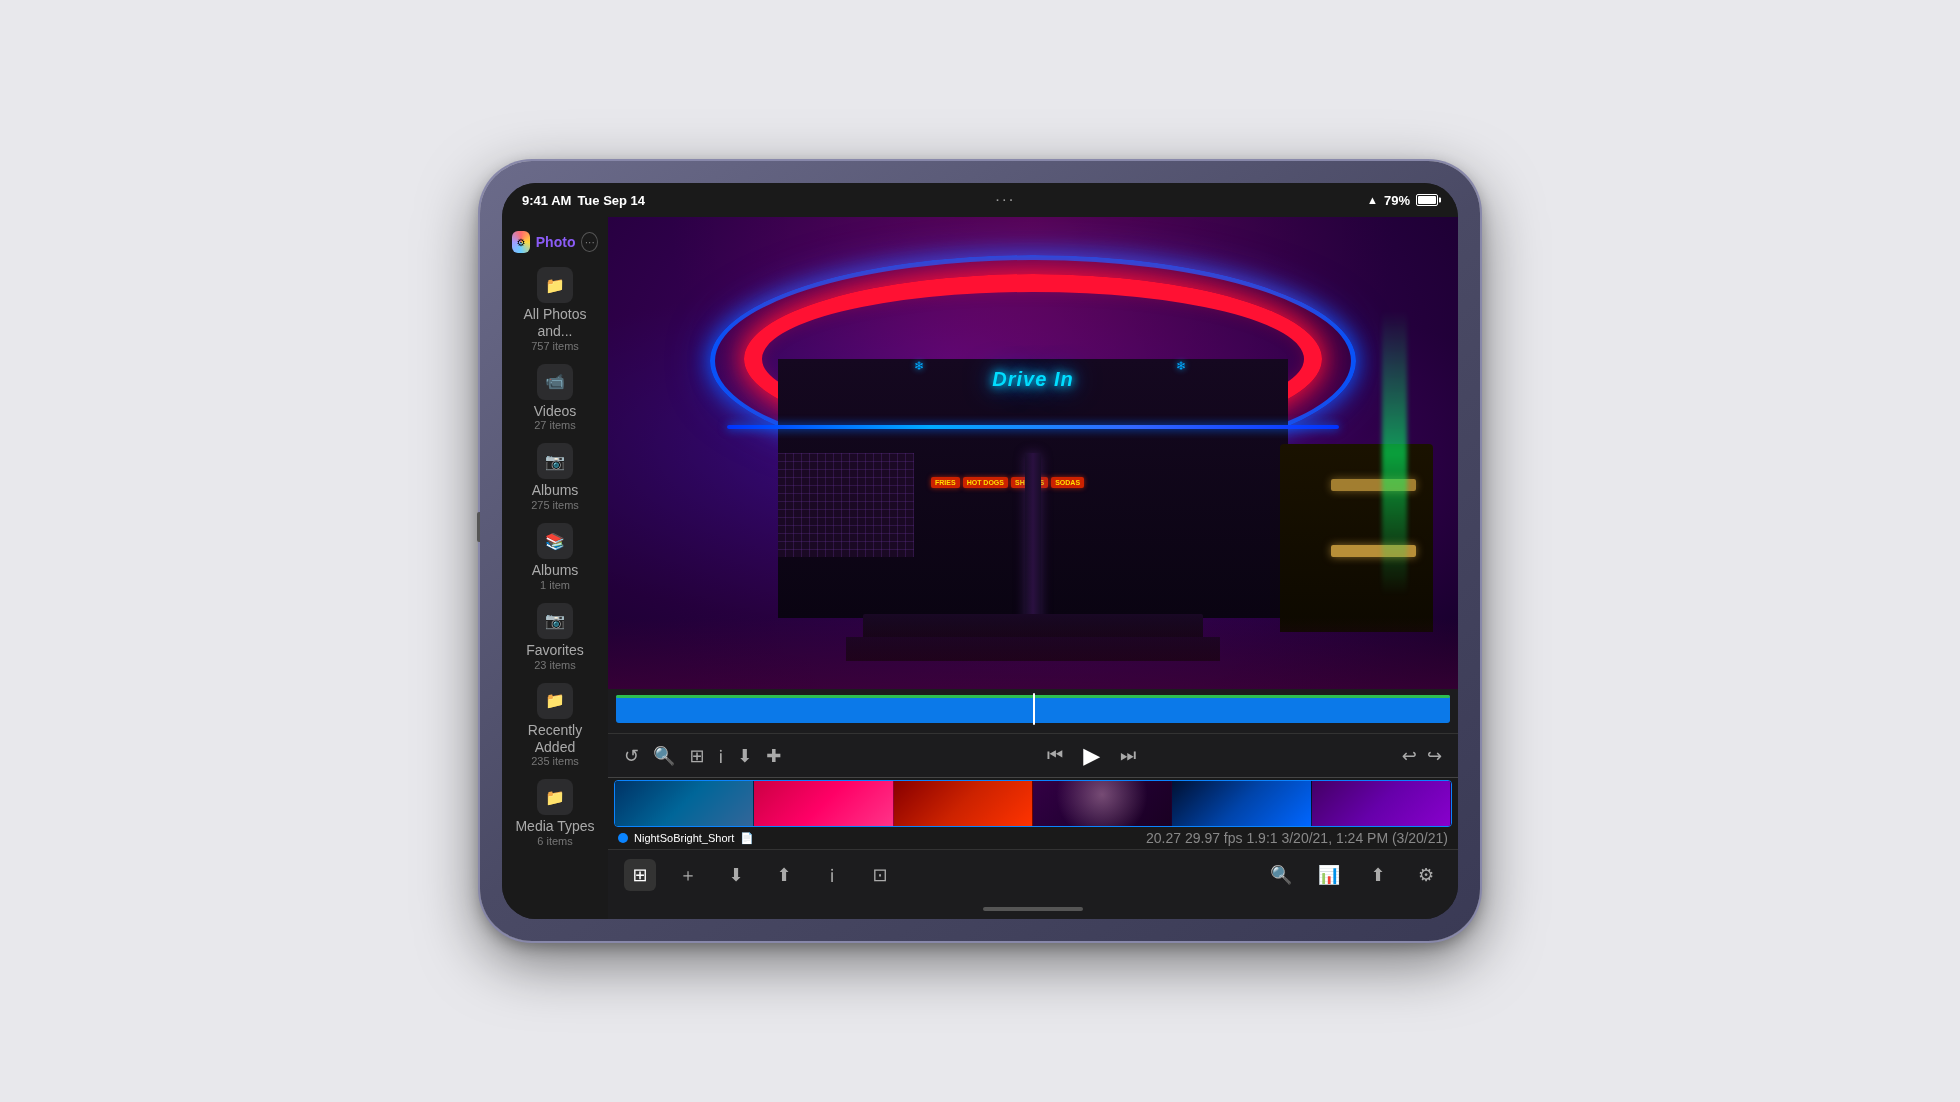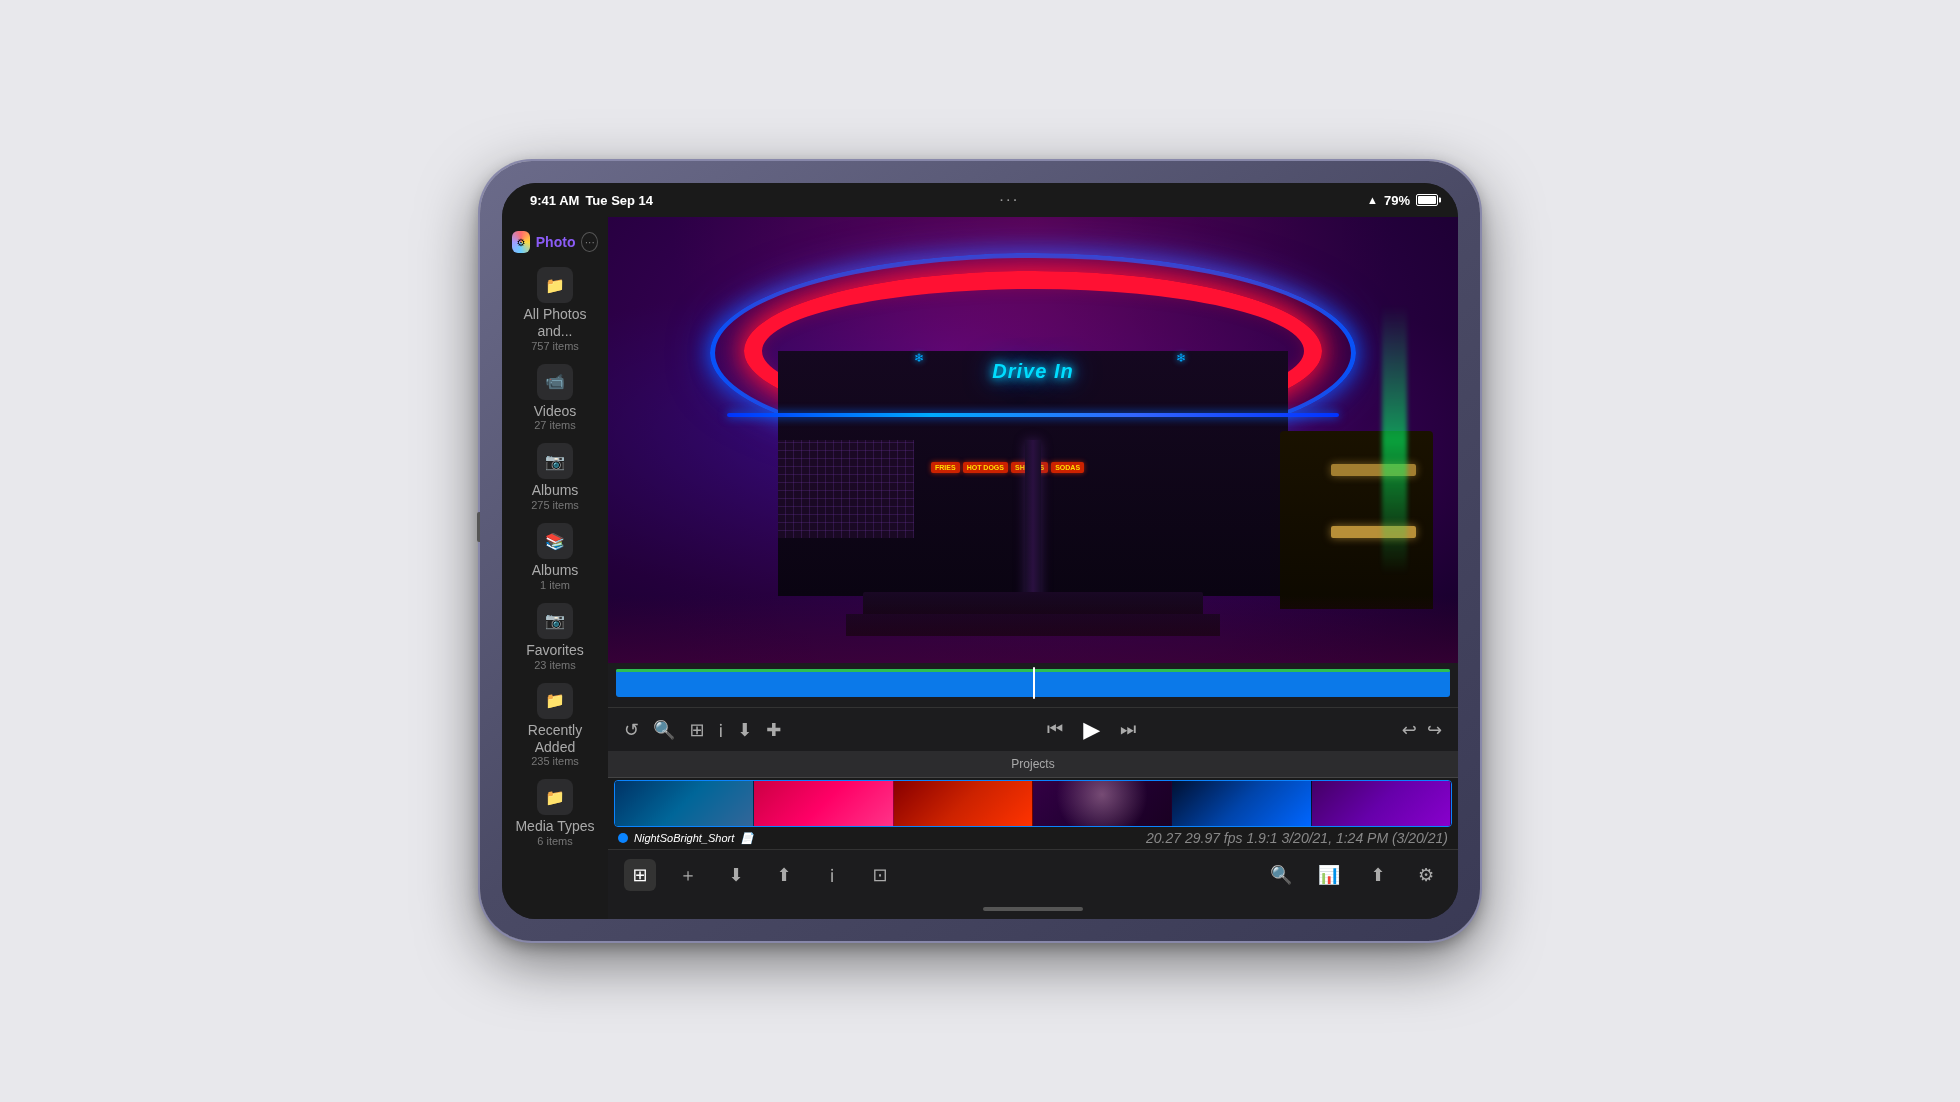--- a/index.html
+++ b/index.html
@@ -50,21 +50,21 @@
       background: #1a1a1a;
       display: flex;
       align-items: center;
       justify-content: space-between;
       padding: 0 20px;
       flex-shrink: 0;
       color: white;
       font-size: 13px;
       font-weight: 600;
     }
-    .status-bar-left { display: flex; align-items: flex-start; gap: 6px; margin-left: 8px; }
+    .status-bar-left { display: flex; align-items: flex-start; gap: 6px; }
     .status-bar-center { font-size: 11px; letter-spacing: 3px; color: #999; }
     .status-bar-right { display: flex; align-items: center; gap: 6px; font-size: 13px; }
 
     .wifi-icon { font-size: 11px; }
     .battery-container { display: flex; align-items: center; gap: 3px; }
     .battery-icon {
       width: 22px; height: 12px;
       border: 1.5px solid white;
       border-radius: 2px;
       position: relative;
@@ -308,21 +308,20 @@
     .film-thumb-6 {
       background: linear-gradient(135deg, #440066, #6600aa, #8800cc);
     }
 
     .filmstrip-info {
       height: 22px;
       display: flex;
       align-items: center;
       padding: 0 10px;
       justify-content: space-between;
-      font-style: italic;
     }
 
     .film-title-left { display: flex; align-items: center; gap: 6px; }
     .film-record-dot {
       width: 10px; height: 10px;
       background: #0a84ff;
       border-radius: 50%;
     }
     .film-title {
       color: white;
@@ -533,23 +532,20 @@
               <span class="ctrl-btn">⏮</span>
               <span class="play-btn">▶</span>
               <span class="ctrl-btn">⏭</span>
             </div>
             <div class="controls-right">
               <span class="ctrl-btn">↩</span>
               <span class="ctrl-btn">↪</span>
             </div>
           </div>
 
-          <div class="projects-bar">
-            <span class="projects-label">Projects</span>
-          </div>
 
           <div class="filmstrip">
             <div class="filmstrip-thumbnails">
               <div class="film-thumb film-thumb-1"></div>
               <div class="film-thumb film-thumb-2"></div>
               <div class="film-thumb film-thumb-3"></div>
               <div class="film-thumb film-thumb-4"></div>
               <div class="film-thumb film-thumb-5"></div>
               <div class="film-thumb film-thumb-6"></div>
             </div>

